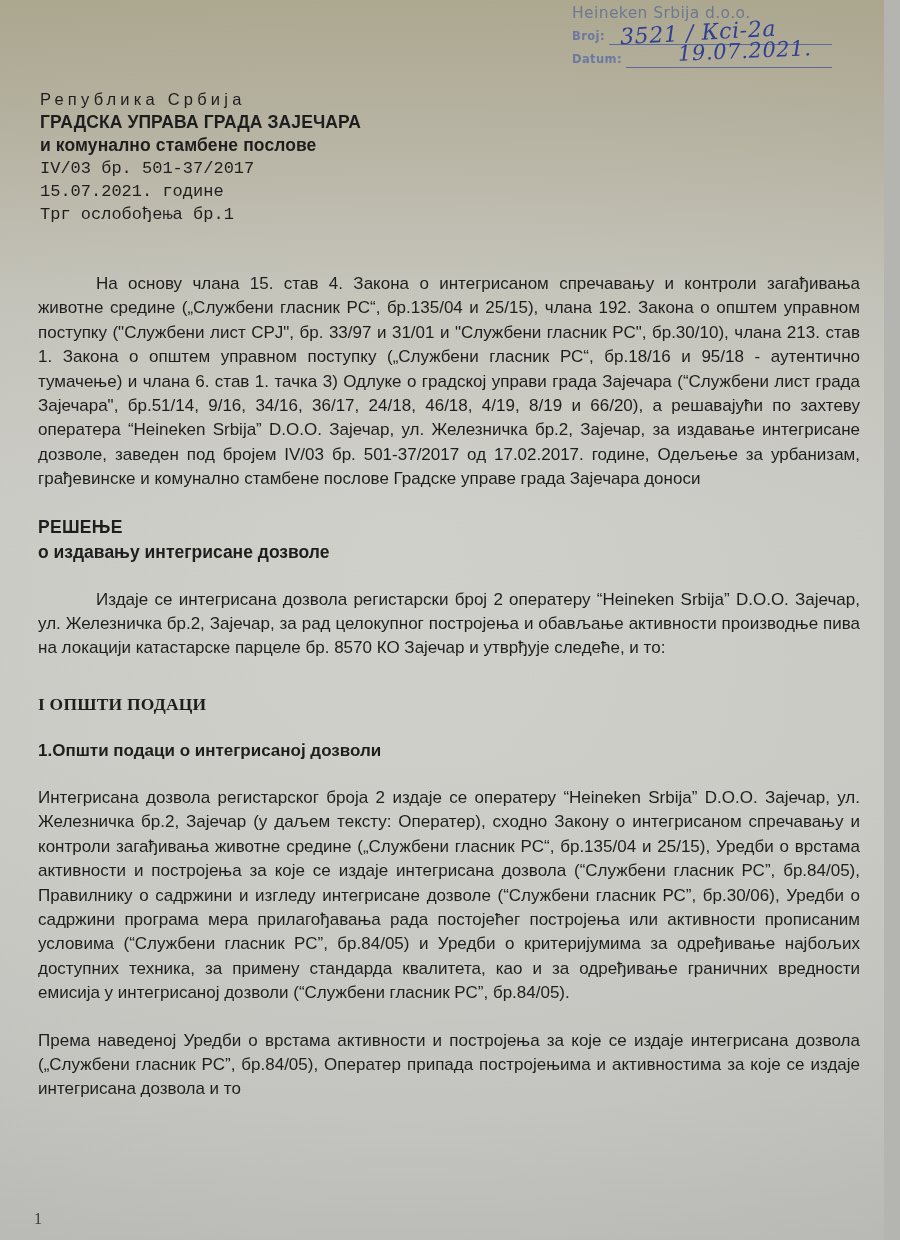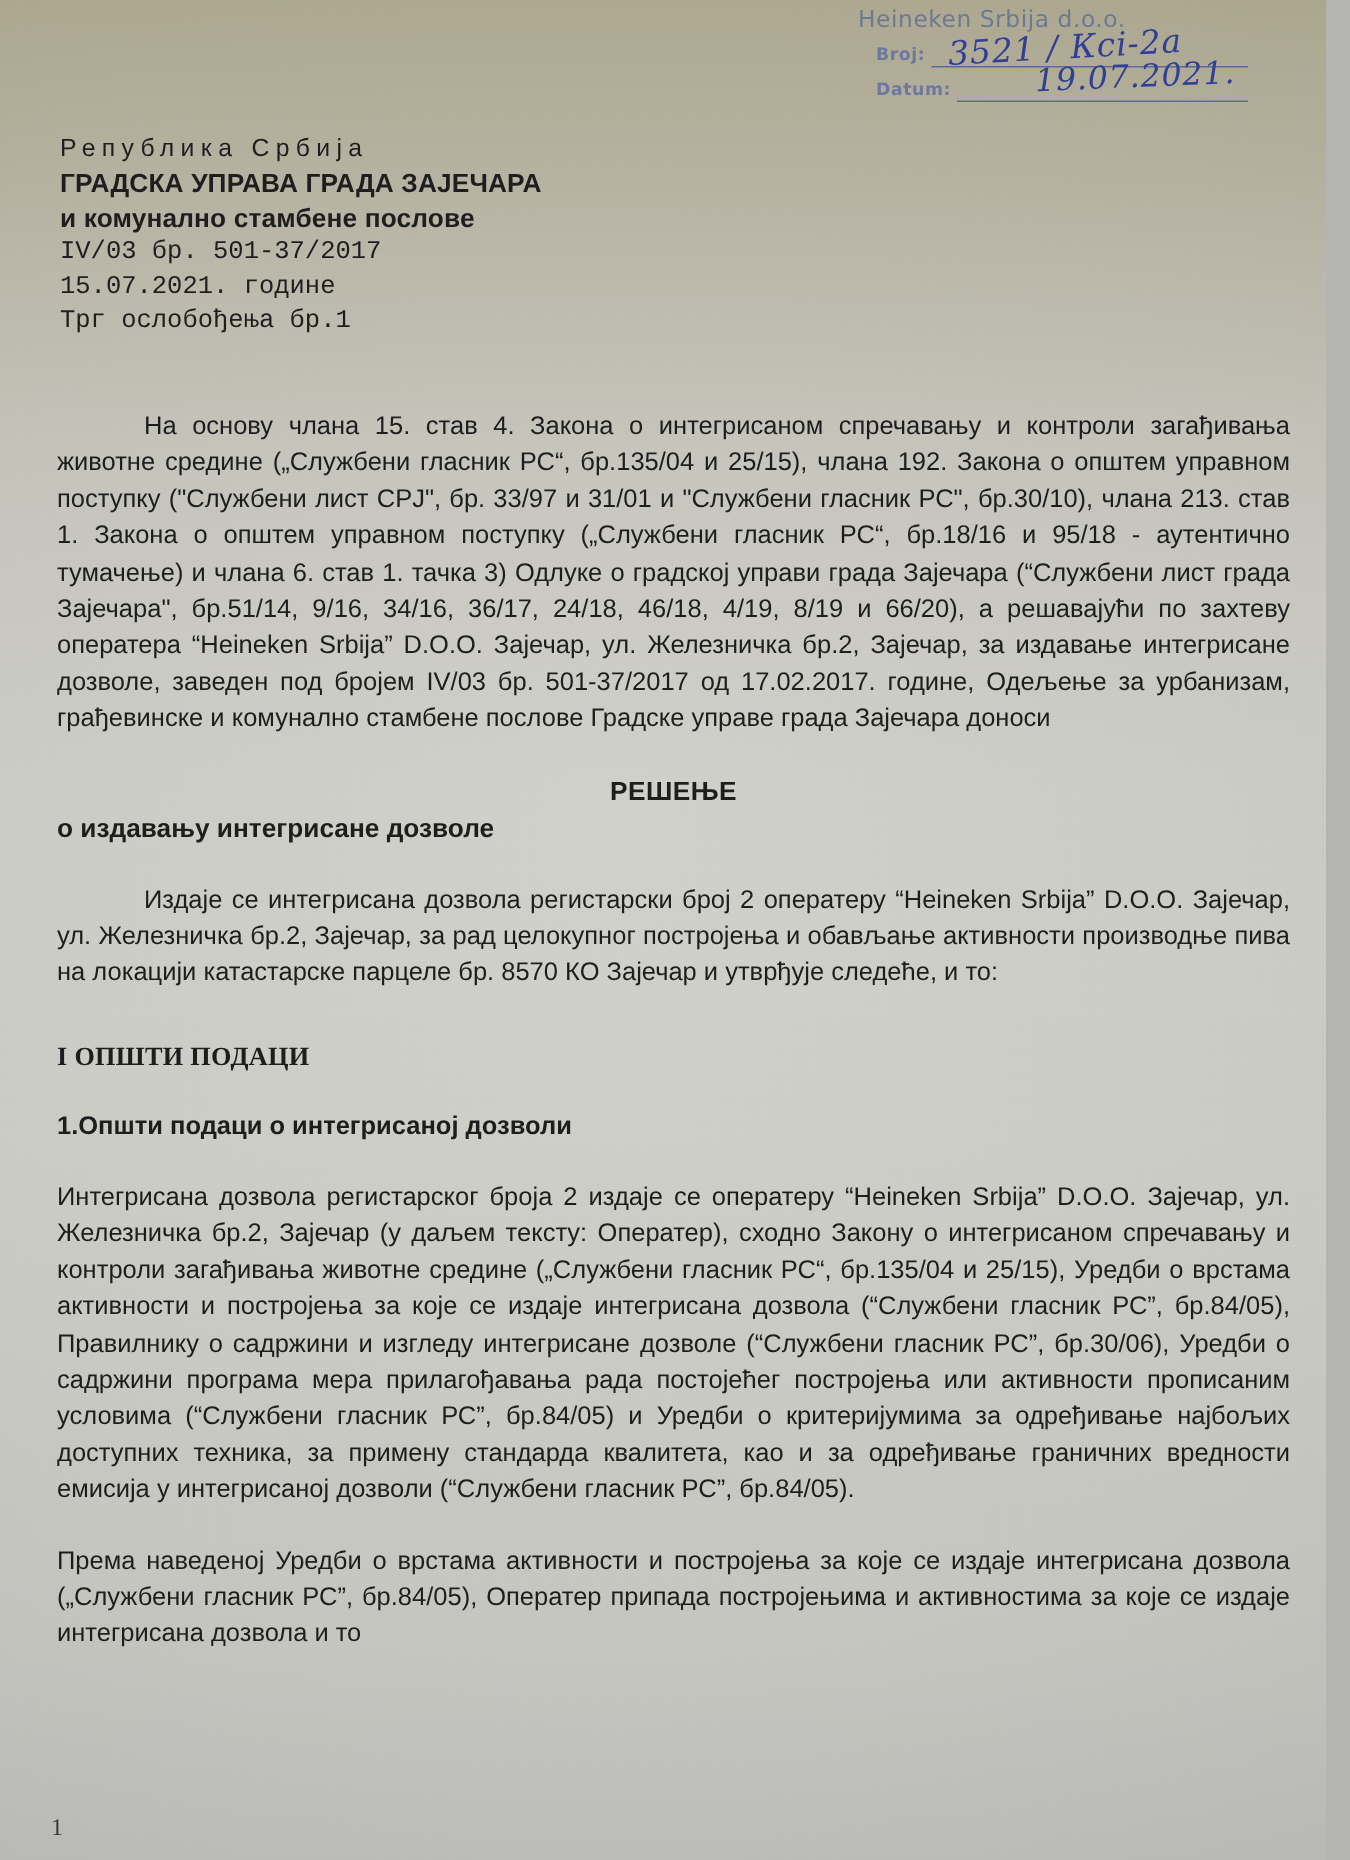--- a/index.html
+++ b/index.html
@@ -62,21 +62,20 @@
     letter-spacing: .4px;
     color: #687593;
     white-space: nowrap;
     opacity: .92;
   }
   .stamp-row {
     display: flex;
     align-items: flex-end;
     margin-top: 7px;
     position: relative;
-    margin-left: 12px;
   }
   .stamp-label {
     font-size: 11.5px;
     font-weight: bold;
     letter-spacing: .4px;
     color: #6c78a0;
     padding-bottom: 2px;
     white-space: nowrap;
   }
   .stamp-rule {
@@ -135,21 +134,21 @@
     text-justify: inter-word;
     font-size: 17px;
     line-height: 24.4px;
     hyphens: none;
   }
   p.just.indent { text-indent: 58px; }
   .gap-md { height: 23px; }
   .gap-lg { height: 31px; }
 
   .center-title {
-    text-align: center;
+    text-align: left;
     font-weight: bold;
     font-size: 17.5px;
     line-height: 25px;
     margin: 0;
     letter-spacing: .3px;
   }
   .center-sub {
     text-align: left;
     font-weight: bold;
     font-size: 17.5px;

